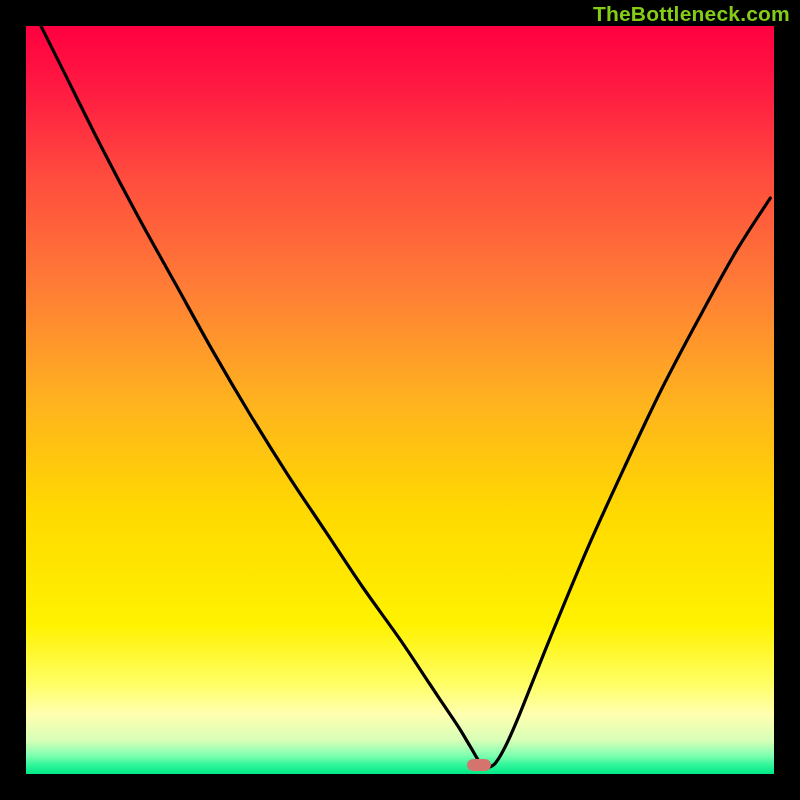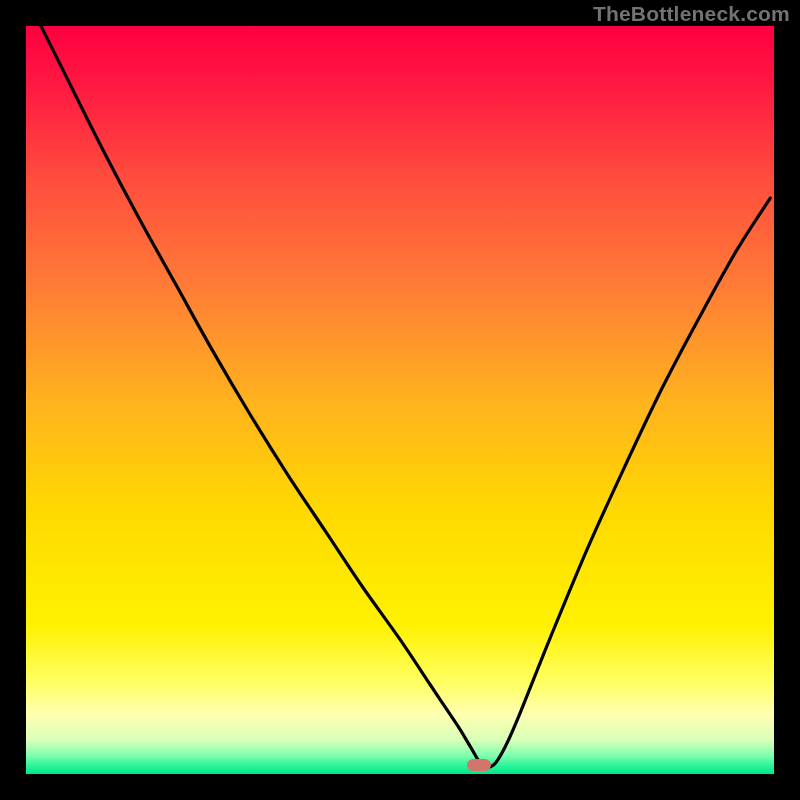--- a/index.html
+++ b/index.html
@@ -37,21 +37,21 @@
     background: #d4746c;
     border-radius: 6px;
   }
   .watermark {
     position: absolute;
     top: 2px;
     right: 10px;
     font-family: Arial, Helvetica, sans-serif;
     font-size: 21px;
     font-weight: bold;
-    color: #737373;
+    color: #84cc16;
     letter-spacing: 0.2px;
   }
 </style>
 </head>
 <body>
 
 <div class="outer">
 
   <div class="plot-area">
 

